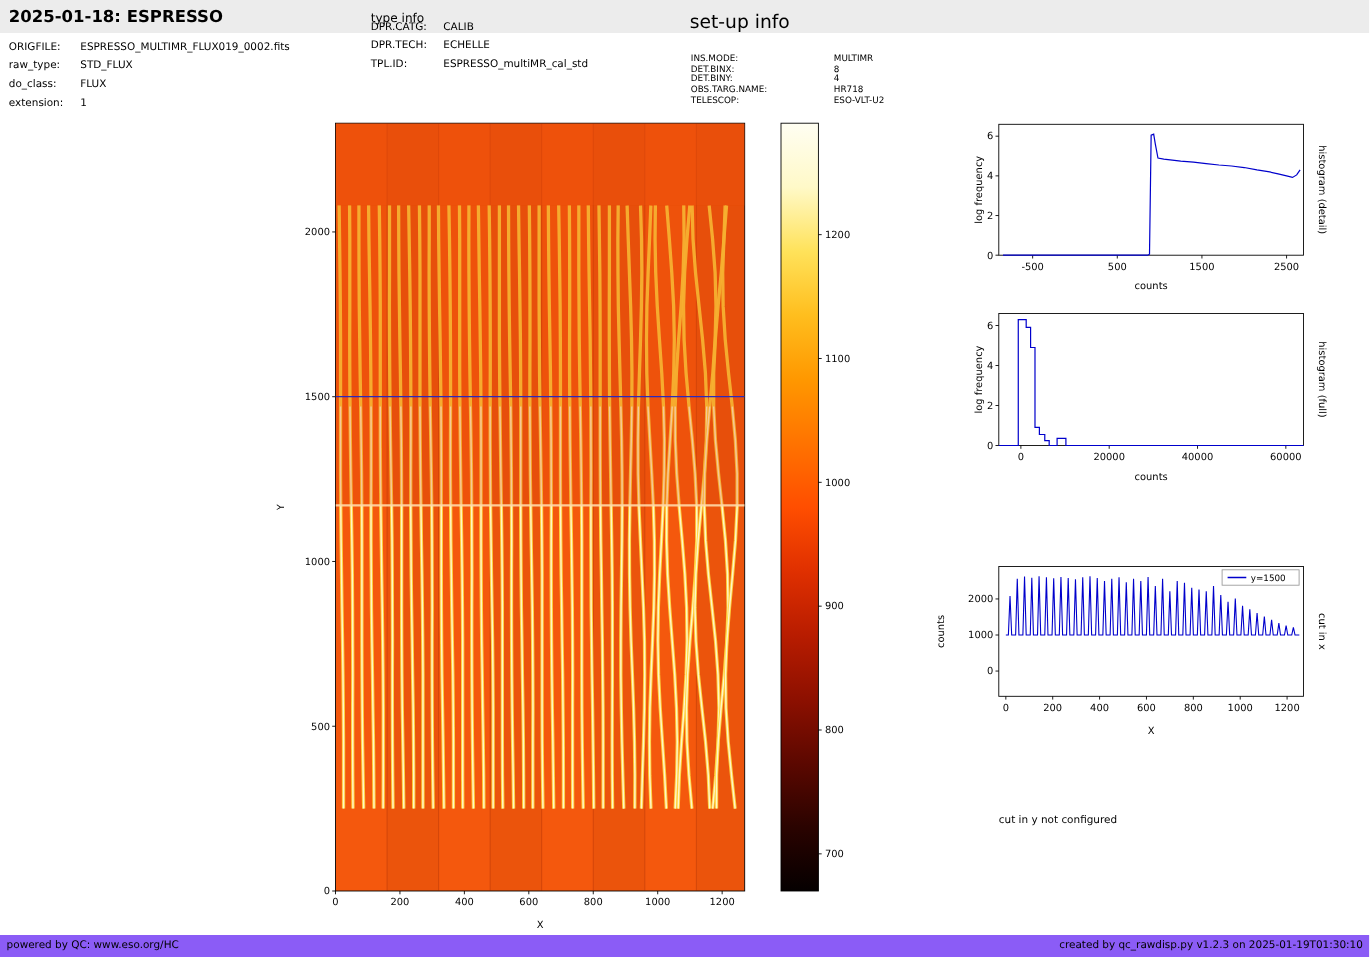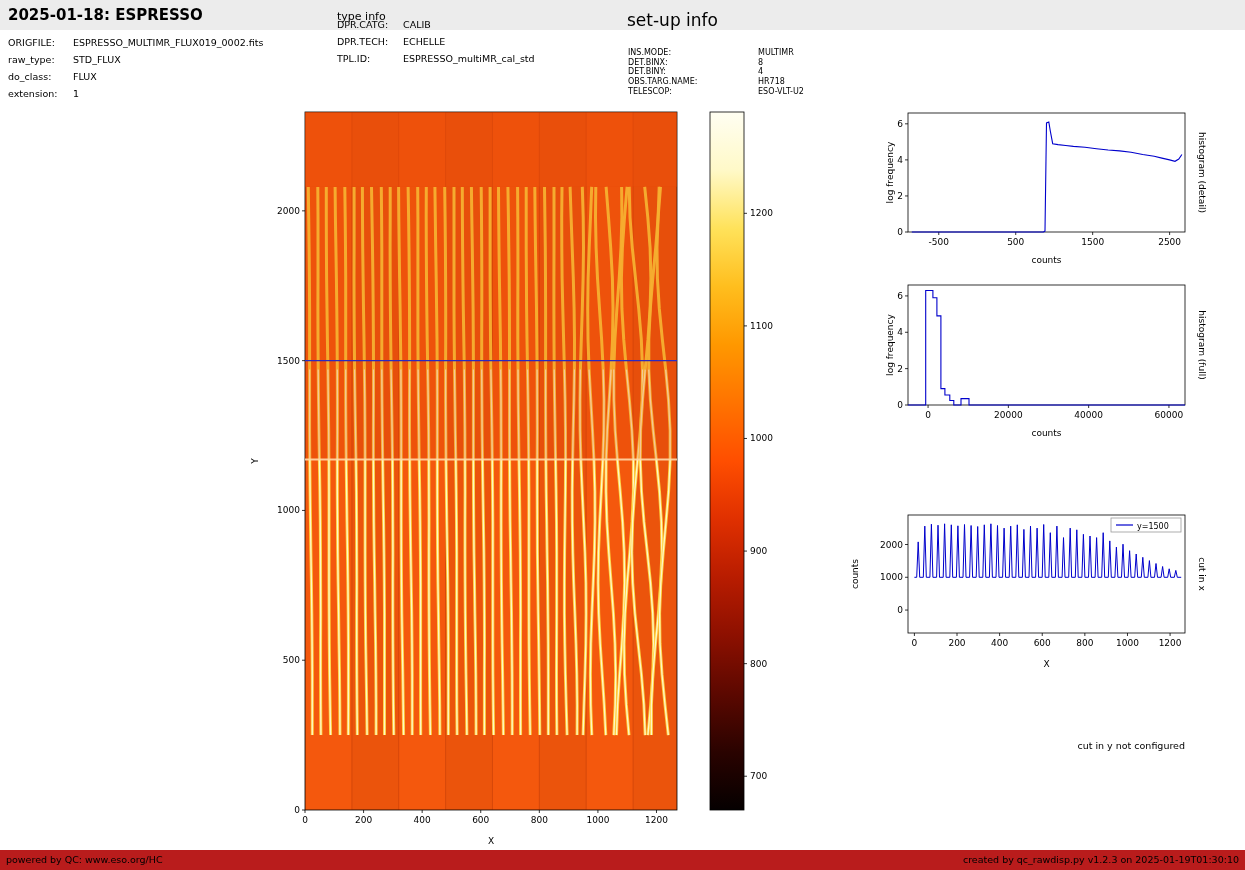--- a/index.html
+++ b/index.html
@@ -17,22 +17,22 @@
   .info-row{display:flex}
   .file-info .info-label{width:65px;flex:none}
   .type-block .info-label{width:66px;flex:none}
   .setup-block .info-label{width:130px;flex:none}
   .chart{position:absolute}
   #main-plot{left:240px;top:100px;width:470px;height:766px}
   #colorbar{left:700px;top:100px;width:110px;height:766px}
   #hist-detail{left:840px;top:105px;width:400px;height:175px}
   #hist-full{left:840px;top:277px;width:400px;height:175px}
   #cut-x{left:840px;top:505px;width:400px;height:180px}
-  .note{position:absolute;left:908px;top:740px;width:277px;text-align:right;font-size:9.5px}
-  .footer{position:absolute;left:0;top:850px;width:100%;height:20px;background:#b91c1c;font-size:9.5px}
+  .note{position:absolute;left:908px;top:740px;width:277px;text-align:left;font-size:9.5px}
+  .footer{position:absolute;left:0;top:850px;width:100%;height:20px;background:#8b5cf6;font-size:9.5px}
   .footer .f-left{position:absolute;left:6px;top:4px}
   .footer .f-right{position:absolute;right:6px;top:4px}
   svg text{font-family:"DejaVu Sans","Liberation Sans",sans-serif}
 </style>
 </head>
 <body>
 
 <div class="page">
 
   <header class="topbar"></header>

